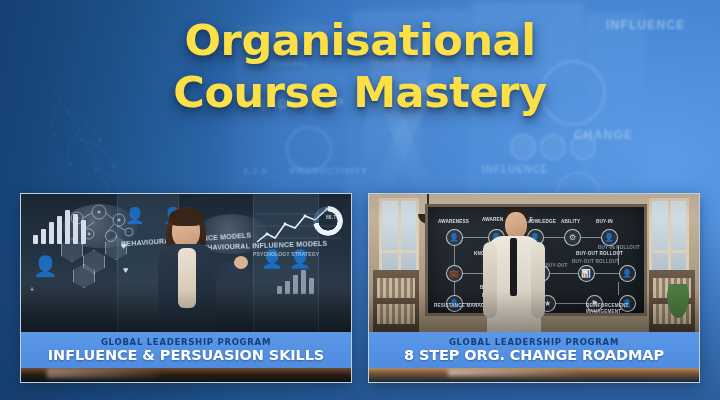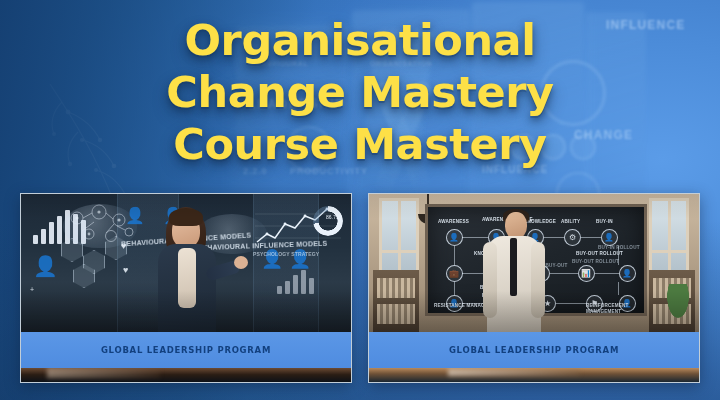--- a/index.html
+++ b/index.html
@@ -479,21 +479,20 @@
         <circle cx="26" cy="80" r="2.2"></circle>
       <circle cx="96" cy="190" r="2.4"></circle>
     </g>
   </svg>
 
   <div class="bg-vignette-left"></div>
   <div class="bg-vignette-bottom"></div>
 
   <div class="title-block">
     <div class="title-line">Organisational</div>
-    <div class="title-line">Change Mastery</div>
     <div class="title-line">Course Mastery</div>
   </div>
 
   <div class="card" id="card-left">
 
     <div class="card-art">
       <div class="art-left">
 
         <div class="panel pl-1"></div>
         <div class="panel pl-2"></div>
@@ -606,20 +605,21 @@
             
           </div>
         </div>
 
       </div>
       <div class="card-fg-shadow"></div>
     </div>
 
     <div class="banner">
       <div class="banner-kicker">GLOBAL LEADERSHIP PROGRAM</div>
+      <div class="banner-title">INFLUENCE &amp; PERSUASION SKILLS</div>
     </div>
 
     <div class="card-footer">
       <div class="foot-left"></div>
     </div>
   </div>
 
   <div class="card" id="card-right">
 
     <div class="card-art">
@@ -702,20 +702,21 @@
           <div class="sleeve-l"></div>
           <div class="sleeve-r"></div>
           <div class="tie"></div>
         </div>
       </div>
       <div class="card-fg-shadow"></div>
     </div>
 
     <div class="banner">
       <div class="banner-kicker">GLOBAL LEADERSHIP PROGRAM</div>
+      <div class="banner-title">8 STEP ORG. CHANGE ROADMAP</div>
     </div>
 
     <div class="card-footer">
       <div class="foot-right"></div>
     </div>
   </div>
 
 </div>
 
 </body></html>

